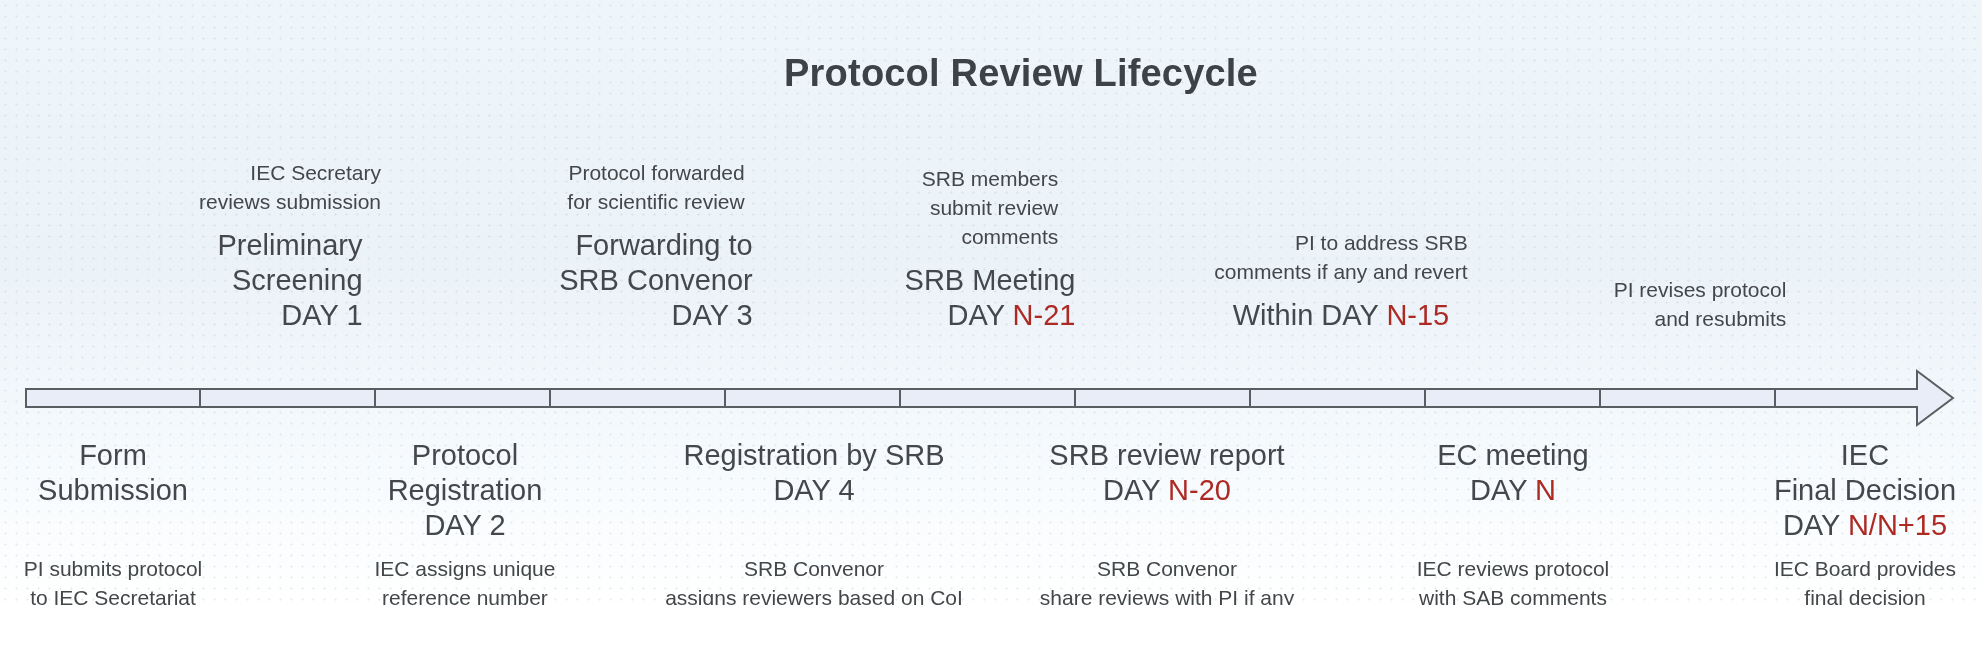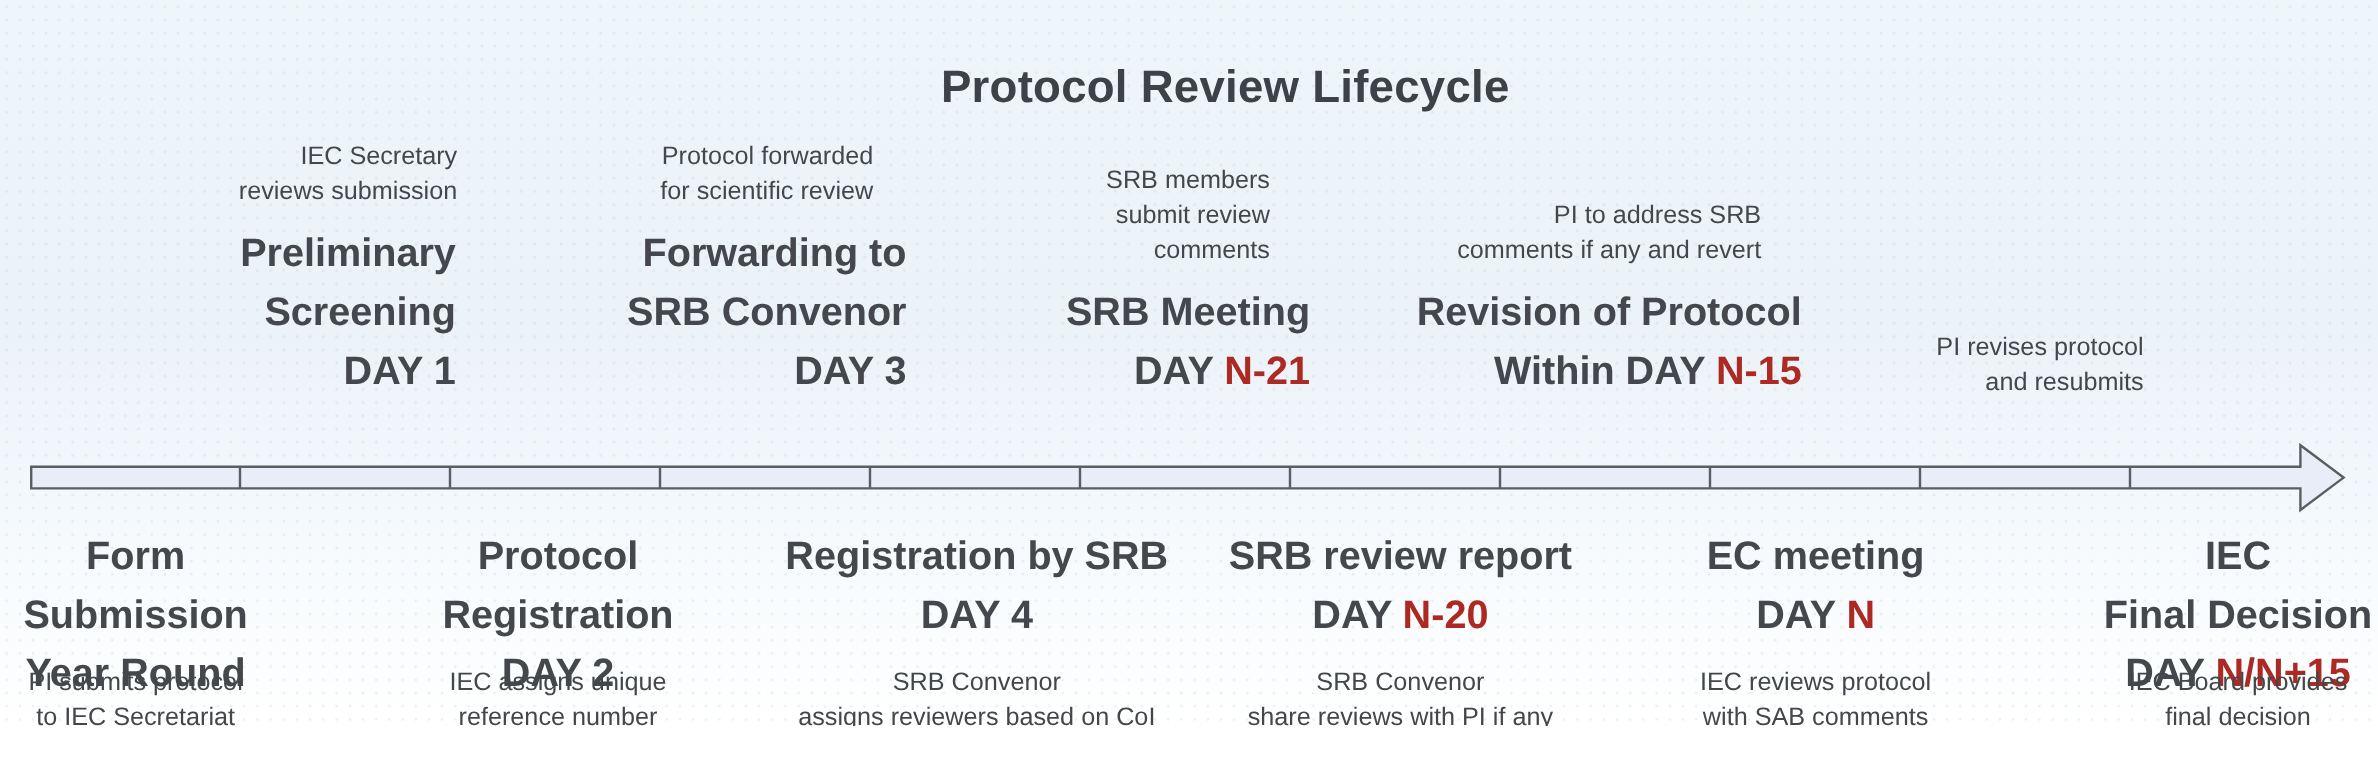--- a/index.html
+++ b/index.html
@@ -56,23 +56,23 @@
     top: 438px;
     gap: 6px;
   }
   .m-desc {
     font-size: 21px;
     line-height: 29px;
     white-space: pre-line;
     color: #43474a;
   }
   .m-title {
-    font-weight: bold;
-    font-size: 33px;
-    line-height: 49px;
+    font-weight: normal;
+    font-size: 29px;
+    line-height: 35px;
     color: #44484c;
   }
   .milestone.bottom .m-title { height: 110px; }
   .m-lines { white-space: pre-line; }
 </style>
 </head>
 <body>
 
 <div class="canvas">
 
@@ -97,21 +97,21 @@
   <div class="milestone top" style="left:110px;width:360px">
     <div class="m-desc">IEC Secretary
 reviews submission</div>
     <div class="m-title">
       <div class="m-lines">Preliminary
 Screening</div>
       <div class="m-day"><span>DAY</span> <span style="color: rgb(68, 72, 76);">1</span></div>
     </div>
   </div>
 
-  <div class="milestone top" style="left:459px;width:360px">
+  <div class="milestone top" style="left:476px;width:360px">
     <div class="m-desc">Protocol forwarded
 for scientific review</div>
     <div class="m-title">
       <div class="m-lines">Forwarding to
 SRB Convenor</div>
       <div class="m-day"><span>DAY</span> <span style="color: rgb(68, 72, 76);">3</span></div>
     </div>
   </div>
 
   <div class="milestone top" style="left:810px;width:360px">
@@ -121,35 +121,33 @@
     <div class="m-title">
       <div class="m-lines">SRB Meeting</div>
       <div class="m-day"><span>DAY</span> <span style="color: rgb(173, 42, 36);">N-21</span></div>
     </div>
   </div>
 
   <div class="milestone top" style="left:1146px;width:390px">
     <div class="m-desc">PI to address SRB
 comments if any and revert</div>
     <div class="m-title">
-      <div class="m-lines">Revision of Protocol</div>
       <div class="m-day"><span>Within DAY</span> <span style="color: rgb(173, 42, 36); margin-top: 20px;">N-15</span></div>
     </div>
   </div>
 
   <div class="milestone top" style="left:1505px;width:390px">
     <div class="m-desc">PI revises protocol
 and resubmits</div>
   </div>
 
   <div class="milestone bottom" style="left:3px;width:220px">
     <div class="m-title">
       <div class="m-lines">Form
 Submission</div>
-      <div class="m-day"><span>Year Round</span> <span style="color: rgb(68, 72, 76);"></span></div>
     </div>
     <div class="m-desc">PI submits protocol
 to IEC Secretariat</div>
   </div>
 
   <div class="milestone bottom" style="left:285px;width:360px">
     <div class="m-title">
       <div class="m-lines">Protocol
 Registration</div>
       <div class="m-day"><span>DAY</span> <span style="color: rgb(68, 72, 76);">2</span></div>

